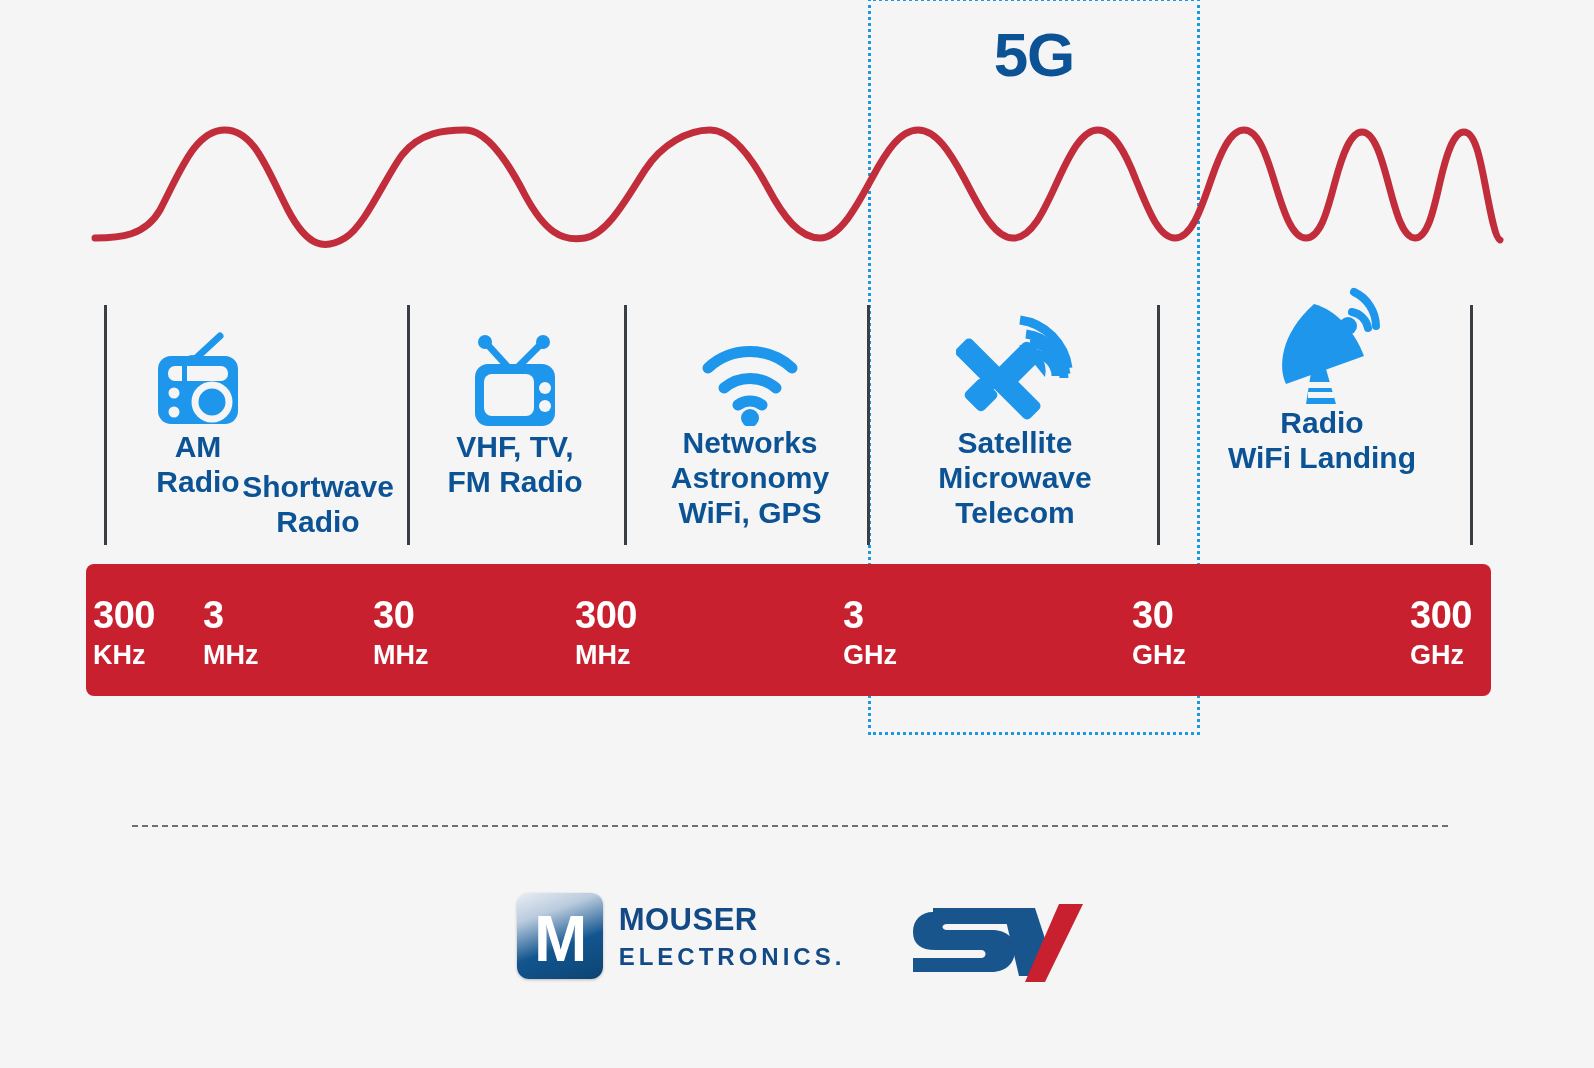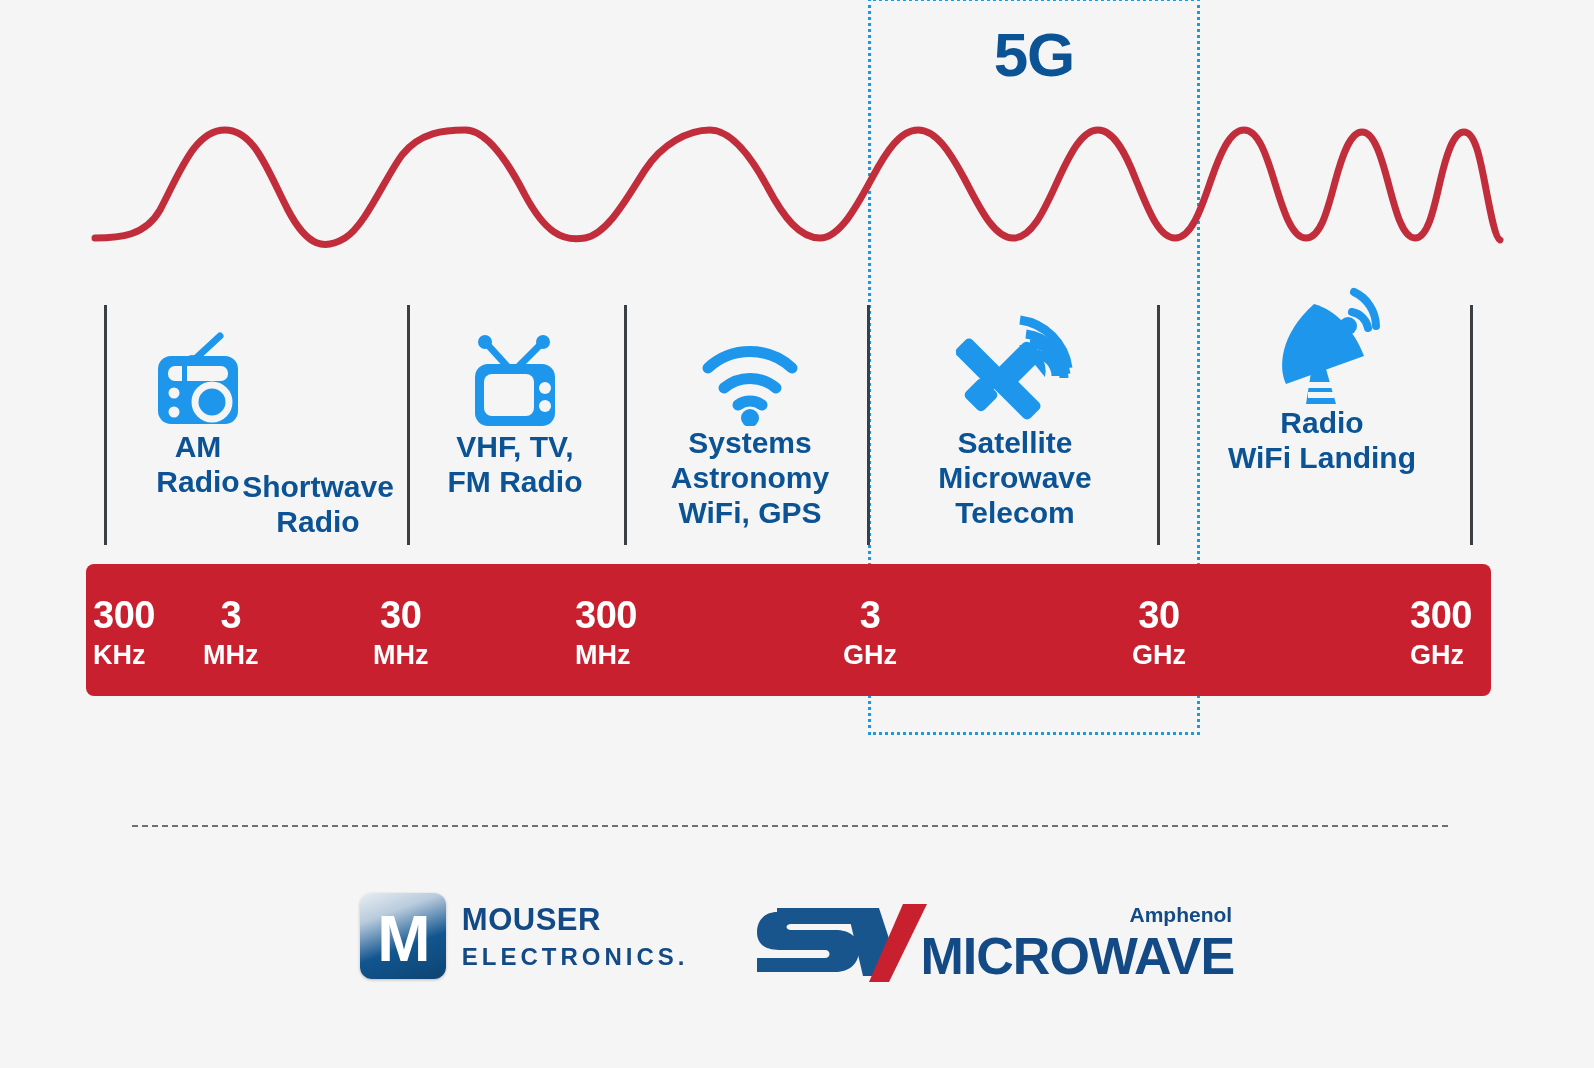--- a/index.html
+++ b/index.html
@@ -63,21 +63,21 @@
     background:#c8202f;
     border-radius:8px;
   }
   .freq{
     position:absolute;
     color:#ffffff;
     font-weight:bold;
     line-height:1.0;
     text-align:left;
   }
-  .freq .num{display:block;font-size:38px;letter-spacing:-0.5px;text-align:center;}
+  .freq .num{display:block;font-size:38px;letter-spacing:-0.5px;}
   .freq .unit{display:block;font-size:27px;margin-top:8px;}
 
   
   .divider{
     position:absolute;
     left:130px; top:824px;
     width:1320px; height:4px;
     background-image:radial-gradient(#6d6f75 40%, transparent 41%);
     background-size:10px 4px;
     background-repeat:repeat-x;
@@ -214,21 +214,21 @@
     <span class="cap">FM Radio</span>
   </div>
 
   <div class="col" style="left:660px;top:330px;width:180px;font-size:30px;">
     <svg class="icon" width="100" height="96" viewBox="0 0 100 96">
       <path d="M8,38 A 62 62 0 0 1 92,38" fill="none" stroke="#1e96ec" stroke-width="11" stroke-linecap="round"></path>
       <path d="M24,58 A 40 40 0 0 1 76,58" fill="none" stroke="#1e96ec" stroke-width="11" stroke-linecap="round"></path>
       <path d="M38,75 A 20 20 0 0 1 62,75" fill="none" stroke="#1e96ec" stroke-width="11" stroke-linecap="round"></path>
       <circle cx="50" cy="88" r="9" fill="#1e96ec"></circle>
     </svg>
-    <span class="cap">Systems</span>
+    <span class="cap">Networks</span>
     <span class="cap">Astronomy</span>
     <span class="cap">WiFi, GPS</span>
   </div>
 
   <div class="col" style="left:925px;top:308px;width:180px;font-size:30px;">
     <svg class="icon" width="118" height="118" viewBox="0 0 118 118">
       <g fill="#1e96ec">
         <rect x="14" y="28" width="22" height="56" rx="5" transform="rotate(-45 25 56)"></rect>
         <rect x="48" y="58" width="22" height="56" rx="5" transform="rotate(-45 59 86)"></rect>
         <rect x="40" y="44" width="46" height="24" rx="6" transform="rotate(-45 63 56)"></rect>
@@ -311,21 +311,17 @@
       </div>
     </div>
 
     <div class="svm">
       <svg width="176" height="92" viewBox="0 0 176 92" style="margin-right:-6px;">
         <path d="M26,30 C14,30 6,38 6,50 C6,62 14,68 28,68 L74,68 C80,68 80,76 74,76 L6,76 L6,90 L84,90 C100,90 108,80 108,68 C108,55 99,48 84,48 L40,48 C34,48 34,42 40,42 L120,42 L120,26 L26,26 Z" fill="#18558d" transform="translate(0,-8)"></path>
         <path d="M92,18 L126,18 L140,62 L154,18 L172,18 L146,86 L122,86 Z" fill="#18558d" opacity="0"></path>
         <path d="M96,18 L128,18 L145,70 L132,86 L112,86 Z" fill="#18558d"></path>
         <path d="M152,14 L176,14 L138,92 L118,92 Z" fill="#c8202f"></path>
       </svg>
-      <div class="svm-word">
-        <span class="svm-amph">Amphenol</span>
-        <span class="svm-main">MICROWAVE</span>
-      </div>
     </div>
 
   </div>
 
 </div>
 
 </body></html>

